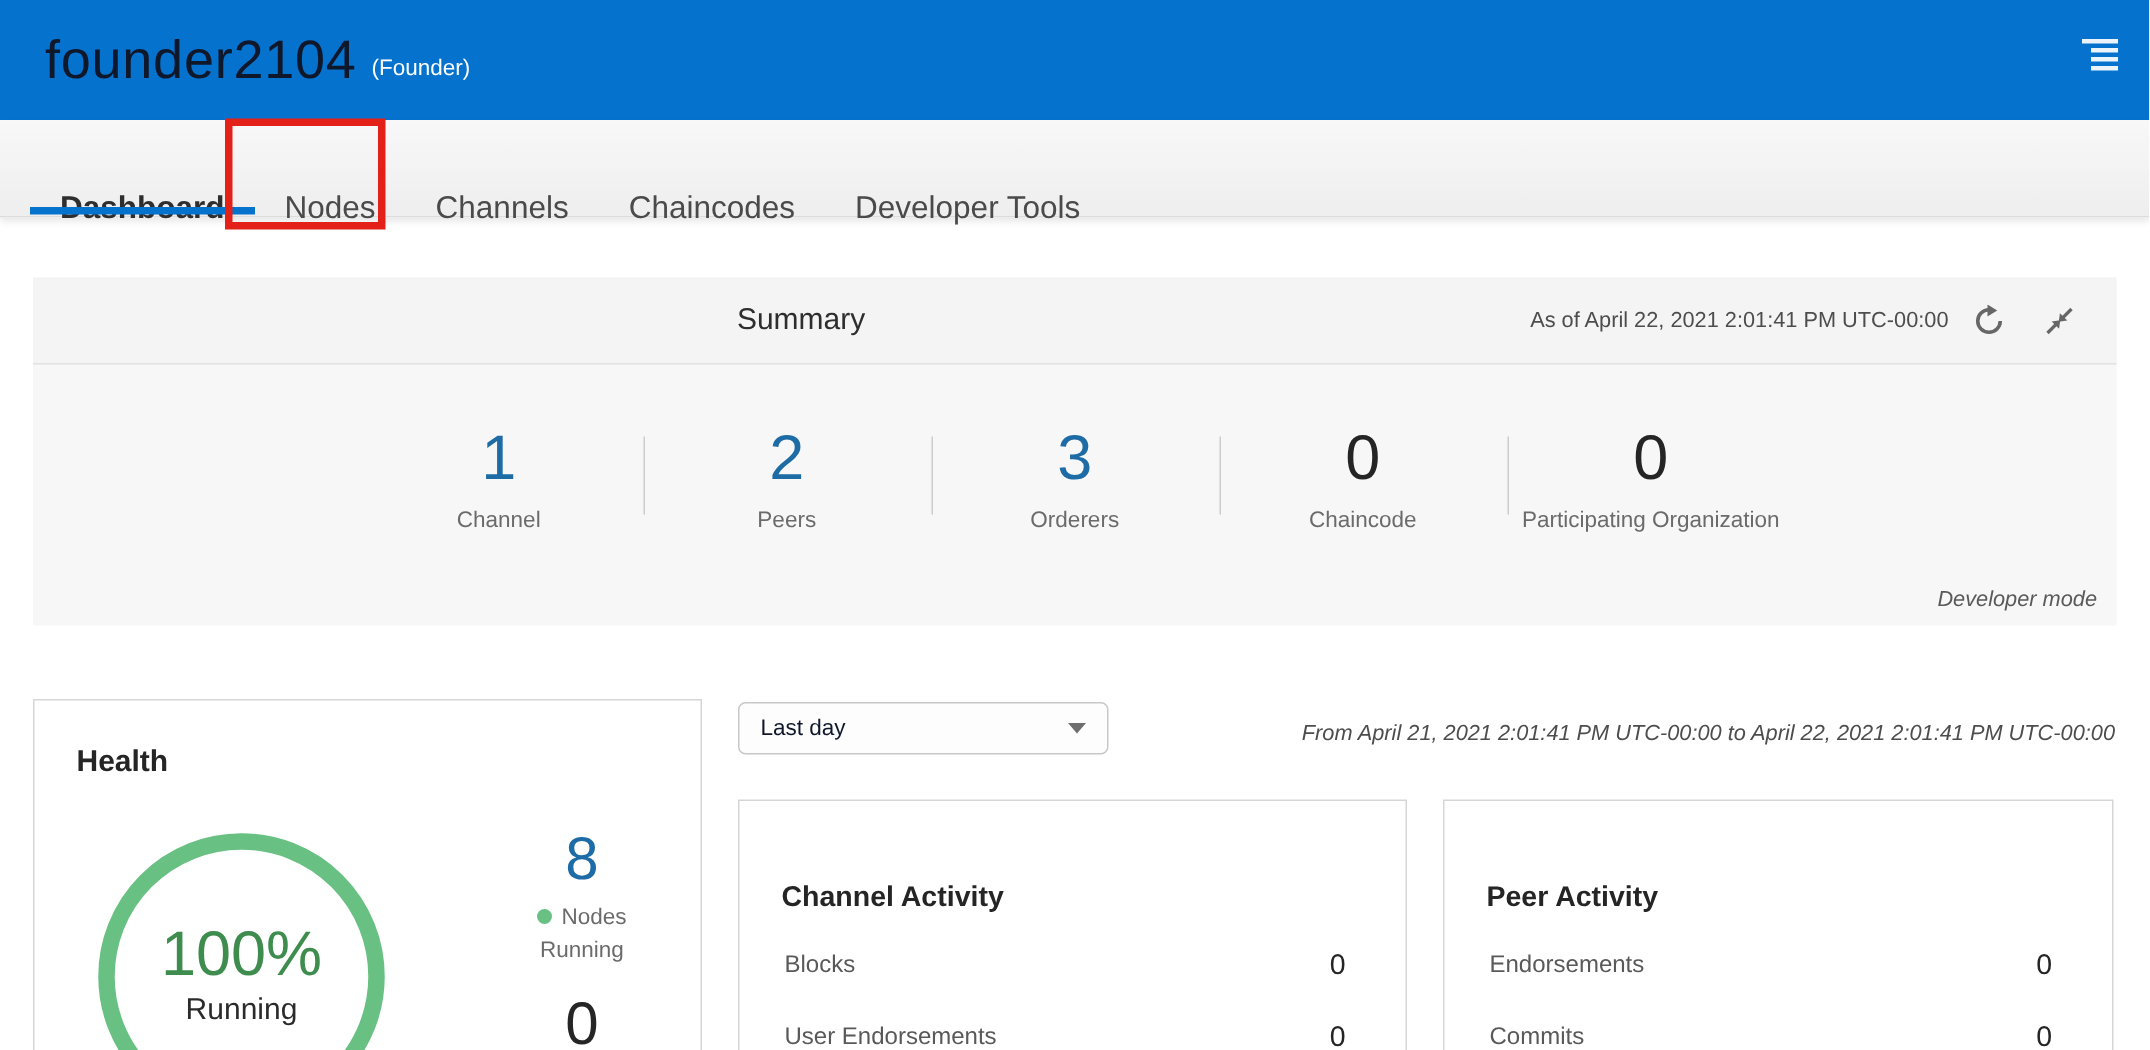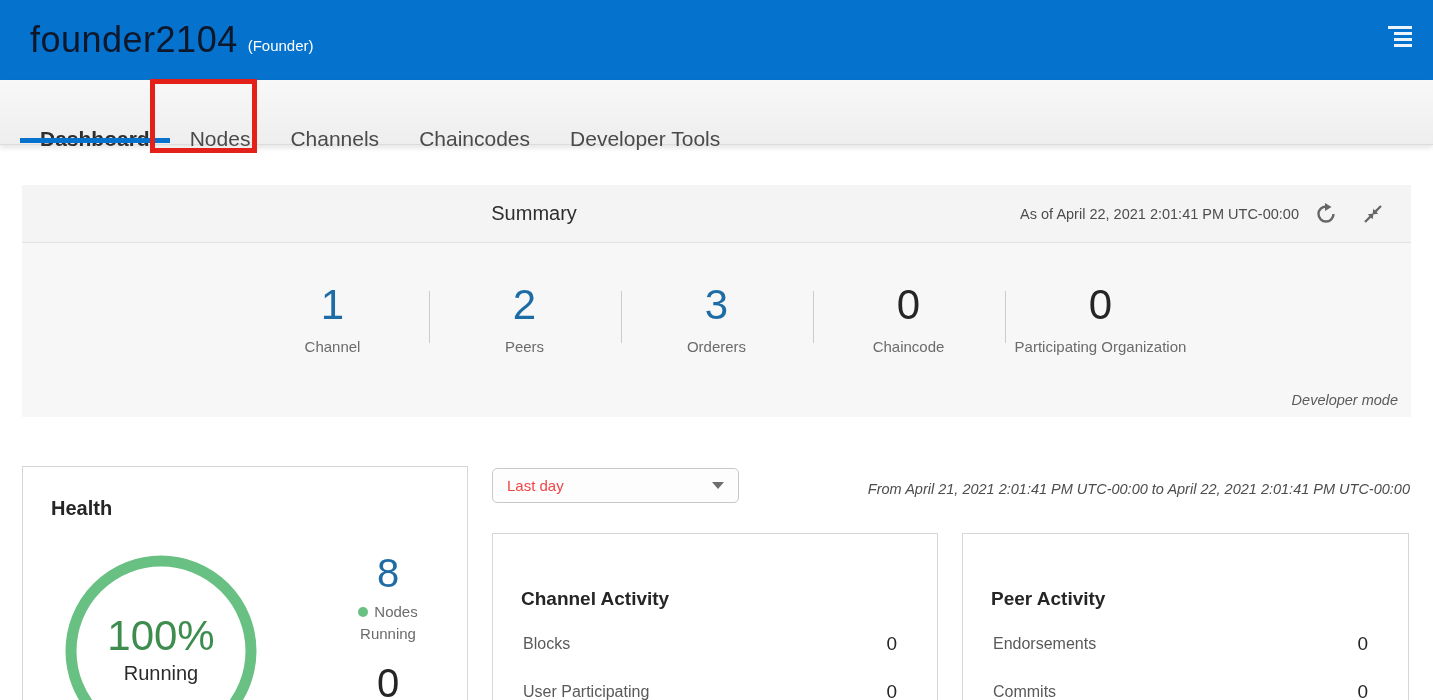--- a/index.html
+++ b/index.html
@@ -124,21 +124,21 @@
     padding: 12px 40px 12px 30px; height: 48px;
   }
   .activity-row .lbl { font-size: 16px; color: #595959; }
   .activity-row .val { font-size: 19px; color: #252525; }
 
   
   .range-select {
     position: absolute; left: 492px; top: 468px; width: 247px; height: 35px;
     background: #fdfdfd; border: 1px solid #c8c8c8; border-radius: 5px;
     display: flex; align-items: center; padding: 0 14px;
-    font-size: 15px; color: #ef4444; cursor: pointer;
+    font-size: 15px; color: #0f172a; cursor: pointer;
   }
   .range-select .sel-text { flex: 1; }
   .caret-down {
     width: 0; height: 0;
     border-left: 6px solid transparent; border-right: 6px solid transparent;
     border-top: 7px solid #6e6e6e;
   }
   .range-caption {
     position: absolute; right: 23px; top: 481px;
     font-size: 14.5px; font-style: italic; color: #4d4d4d;
@@ -254,21 +254,21 @@
   <div class="range-caption">From April 21, 2021 2:01:41 PM UTC-00:00 to April 22, 2021 2:01:41 PM UTC-00:00</div>
 
   <div class="card activity-card channel">
     <div class="card-title">Channel Activity</div>
     <div class="activity-rows">
       <div class="activity-row">
         <span class="lbl">Blocks</span>
         <span class="val">0</span>
       </div>
       <div class="activity-row">
-        <span class="lbl">User Participating</span>
+        <span class="lbl">User Endorsements</span>
         <span class="val">0</span>
       </div>
     </div>
   </div>
 
   <div class="card activity-card peer">
     <div class="card-title">Peer Activity</div>
     <div class="activity-rows">
       <div class="activity-row">
         <span class="lbl">Endorsements</span>

